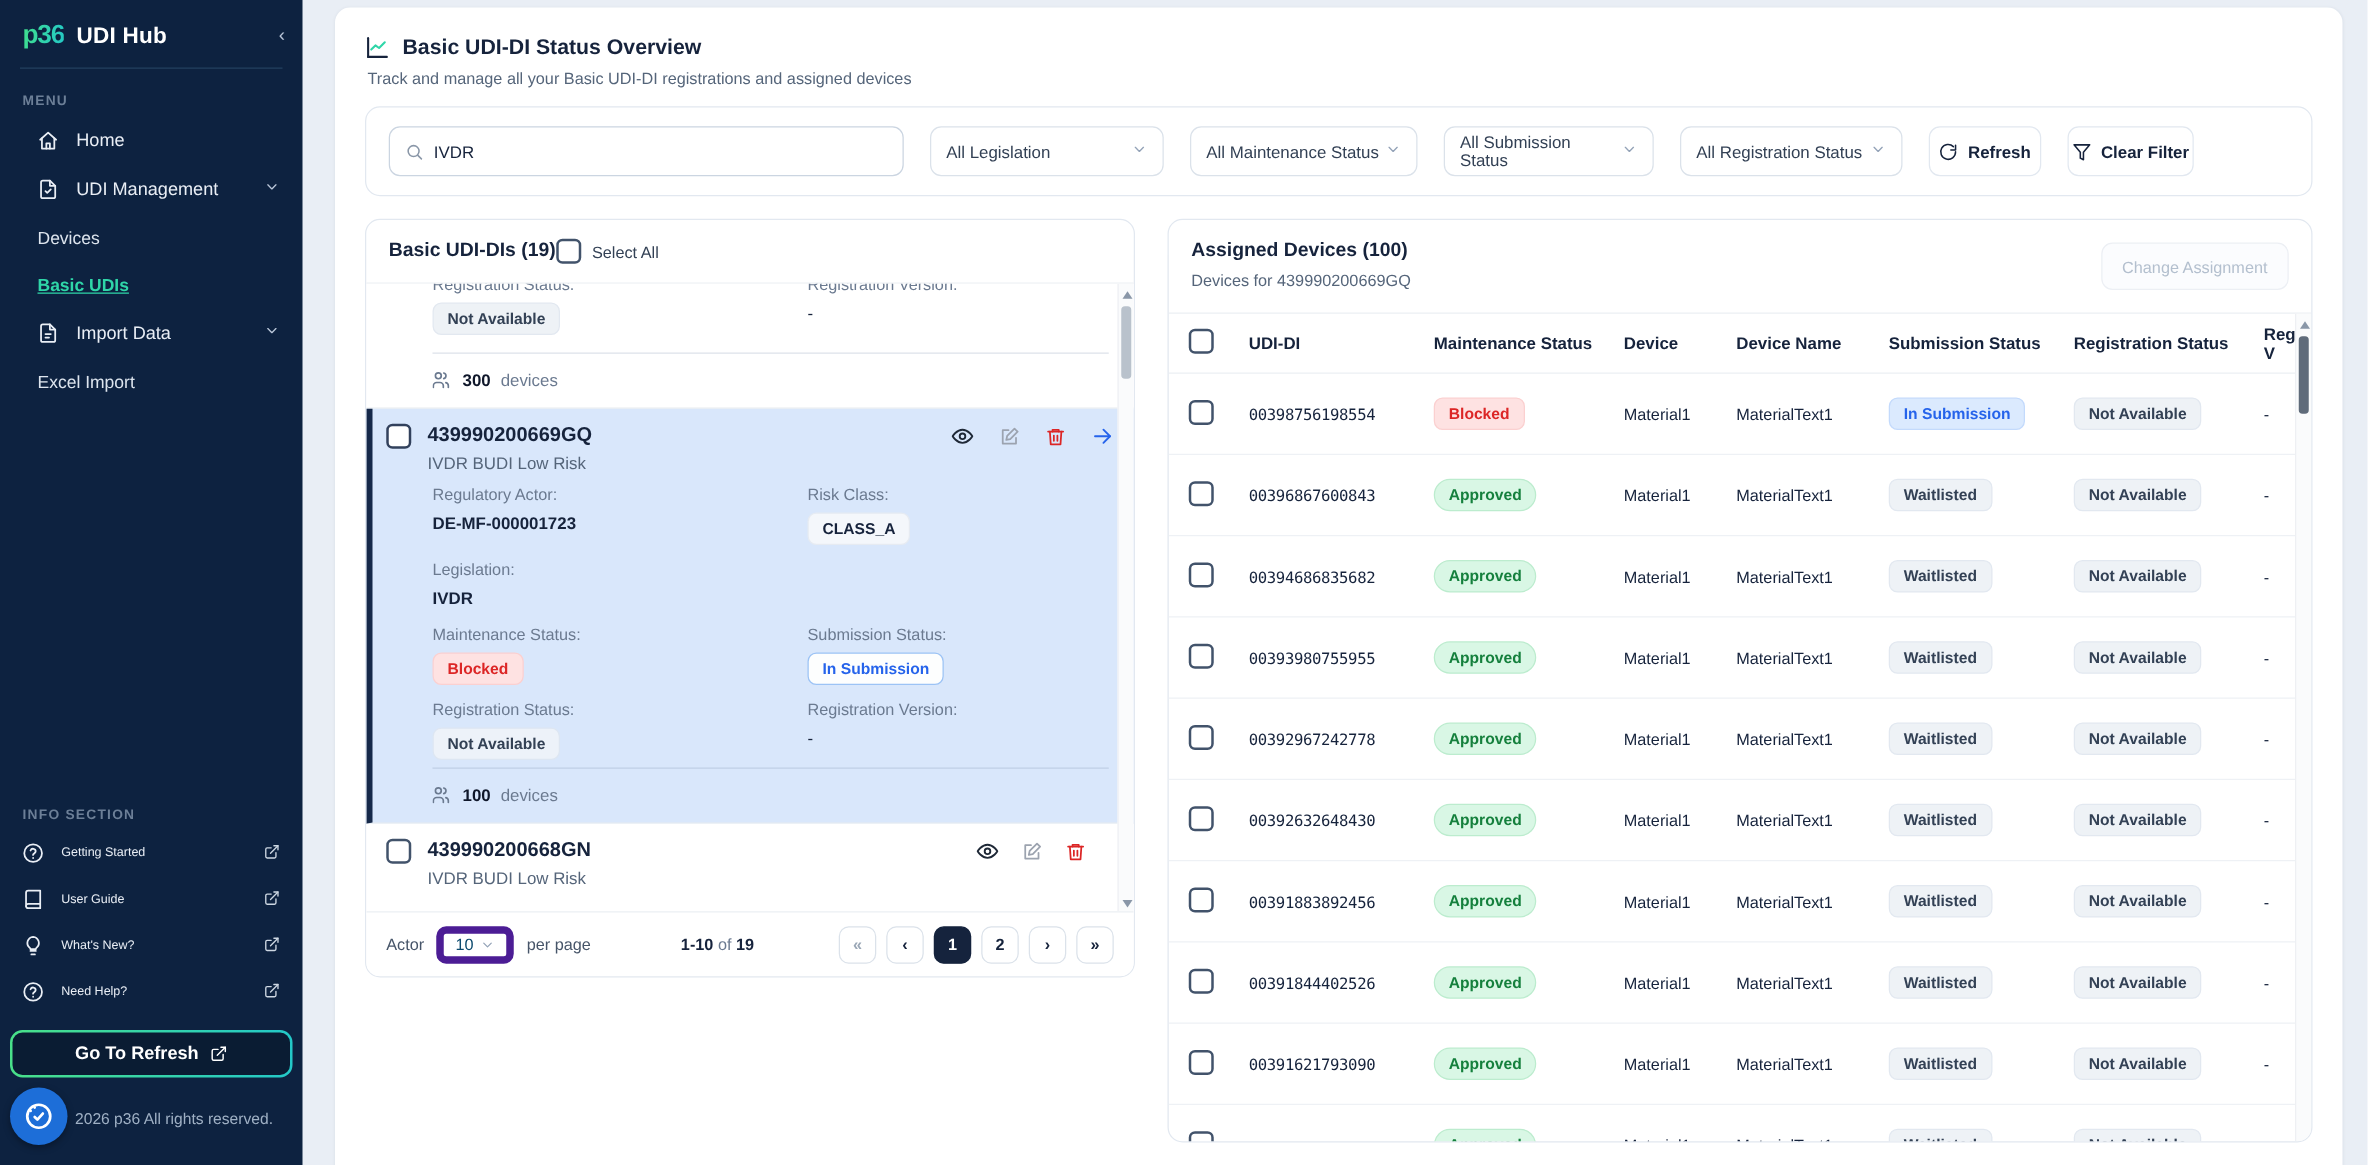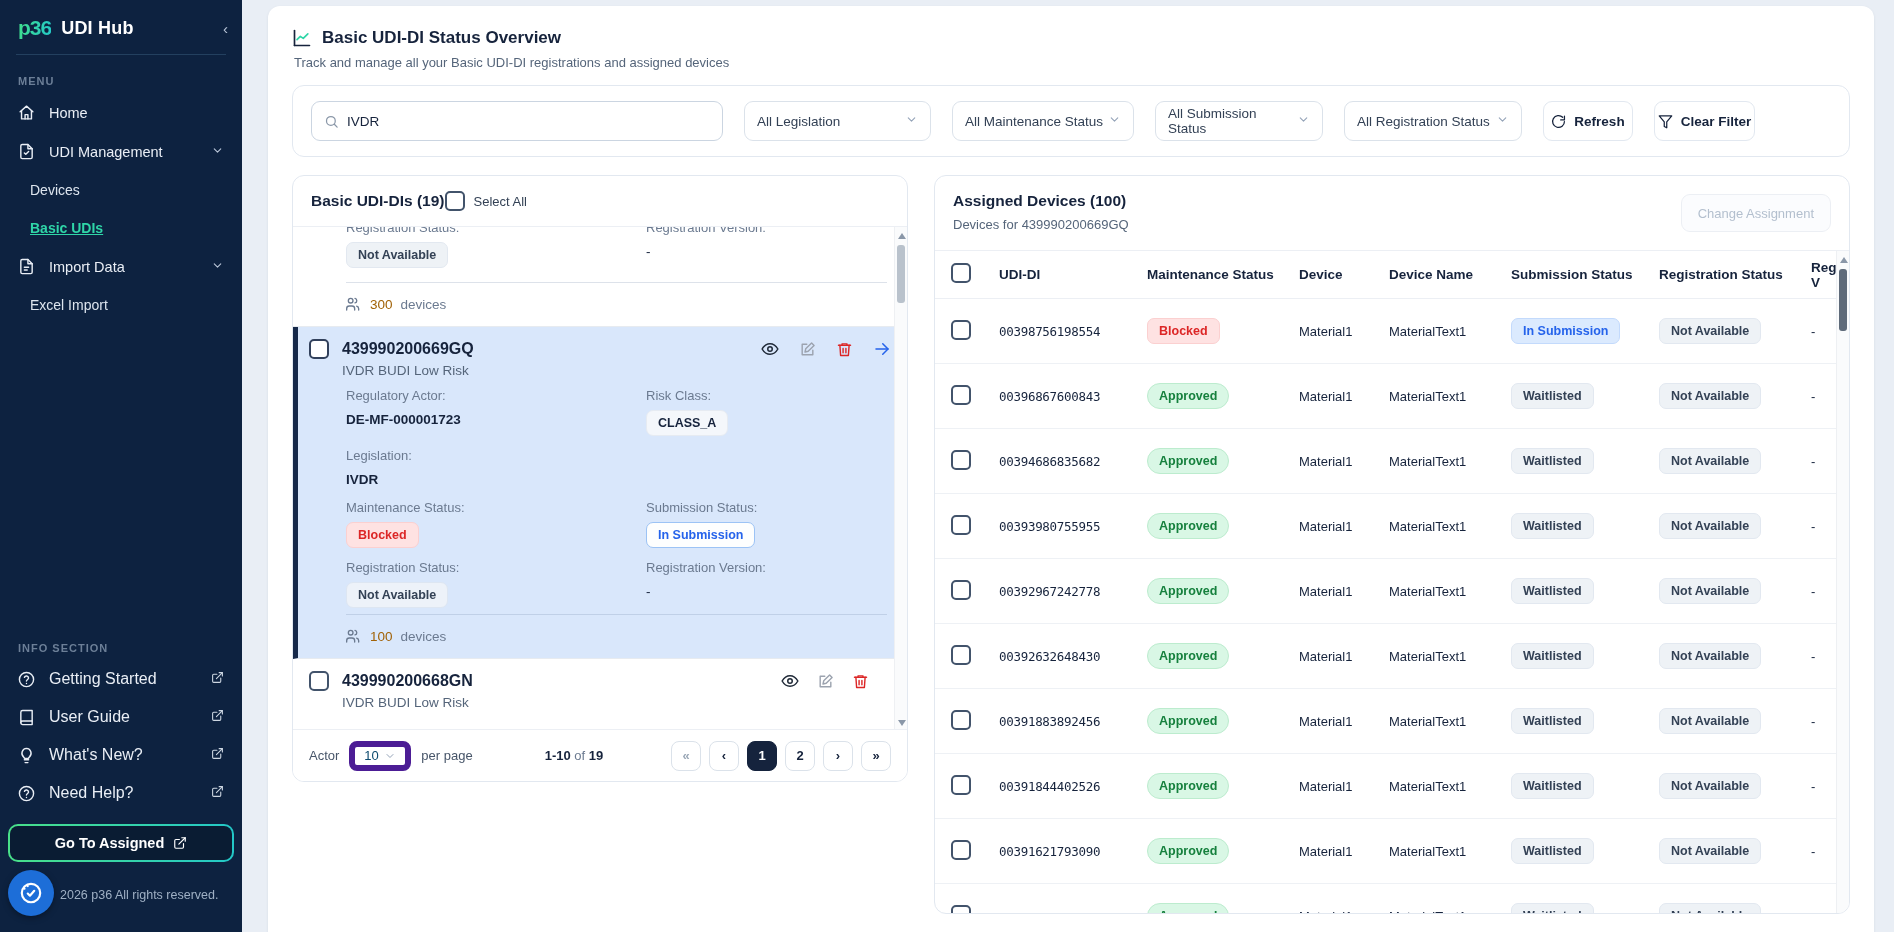--- a/index.html
+++ b/index.html
@@ -8,26 +8,26 @@
   svg.ic { fill:none; stroke:currentColor; stroke-width:2; stroke-linecap:round; stroke-linejoin:round; }
 
   
   .sidebar { width:242px; flex:none; background:#0d2240; color:#e6ebf2; display:flex; flex-direction:column; position:relative; }
   .sb-top { display:flex; align-items:center; gap:10px; padding:16px 14px 14px 18px; }
   .logo-txt { font-size:21px; font-weight:800; background:linear-gradient(100deg,#41e08b,#23c8c8); -webkit-background-clip:text; background-clip:text; color:transparent; letter-spacing:-1px; }
   .app-name { font-size:18px; font-weight:700; color:#fff; letter-spacing:.2px; }
   .collapse { margin-left:auto; color:#b9c6d8; font-size:15px; cursor:pointer; }
   .sb-divider { border-top:1px solid #23405f; margin:0 16px 6px 16px; }
   .sb-label { font-size:11px; font-weight:700; letter-spacing:1px; color:#6c7f97; padding:14px 18px 6px 18px; }
-  .sb-item { display:flex; align-items:center; gap:14px; padding:11px 18px; font-size:14.5px; color:#e9eef5; cursor:pointer; }
+  .sb-item { display:flex; align-items:center; gap:14px; padding:11px 18px; font-size:14.5px; color:#e9eef5; cursor:pointer;margin-left:12px; }
   .sb-item .chev { margin-left:auto; color:#b9c6d8; }
   .sb-sub { display:block; padding:11px 18px 11px 30px; font-size:14px; color:#dde5ee; cursor:pointer; }
   .sb-sub.active { color:#2fd6a8; text-decoration:underline; font-weight:700; }
   .sb-spacer { flex:1; }
-  .info-item { display:flex; align-items:center; gap:14px; padding:10px 18px; font-size:16px; color:#e9eef5; cursor:pointer; }
+  .info-item { display:flex; align-items:center; gap:14px; padding:10px 18px; font-size:10px; color:#e9eef5; cursor:pointer; }
   .info-item .ext { margin-left:auto; color:#cdd7e2; }
   .settings-wrap { margin:12px 8px 6px 8px; padding:2px; border-radius:10px; background:linear-gradient(90deg,#49e089,#23c8c8); cursor:pointer; }
   .settings-btn { background:#0a1c33; border-radius:8px; padding:9px 0; display:flex; align-items:center; justify-content:center; gap:9px; color:#fff; font-size:14.5px; font-weight:600; }
   .sb-footer { position:relative; padding:8px 12px 14px 12px; height:64px; }
   .consent-badge { position:absolute; left:8px; top:2px; width:46px; height:46px; border-radius:50%; background:#1d6ed8; display:flex; align-items:center; justify-content:center; box-shadow:0 2px 6px rgba(0,0,0,.35); cursor:pointer; }
   .copyright { position:absolute; left:60px; top:20px; font-size:12.5px; color:#9fb0c4; }
 
   
   .main { flex:1; padding:6px 61px 0 26px; }
   .content-card { background:#fff; border-radius:12px 12px 0 0; height:926px; padding:22px 24px 0 24px; box-shadow:0 1px 3px rgba(15,35,70,.08); position:relative; overflow:hidden; }
@@ -66,21 +66,21 @@
   .fvalue { font-size:13.5px; color:#16233c; }
   .fvalue.strong { font-weight:700; }
   .badge { display:inline-block; font-size:12.5px; font-weight:600; padding:5px 11px; border-radius:7px; border:1px solid transparent; }
   .b-red   { background:#fee2e2; color:#dc2626; border-color:#fbd0d0; }
   .b-green { background:#d9f7e5; color:#15803d; border-color:#bcecce;border-radius:13px; }
   .b-blue  { background:#dbeafe; color:#2563eb; border-color:#c3dafc; }
   .b-bluehollow { background:#fdfefe; color:#2563eb; border-color:#9cc3f5; }
   .b-gray  { background:#eef2f6; color:#334155; border-color:#e2e8f0; }
   .b-class { background:#f4f7fb; color:#16233c; border-color:#e6ebf2; font-weight:700; }
   .devices-row { display:flex; align-items:center; gap:8px; margin:0 4px 2px 37px; padding-top:13px; border-top:1px solid rgba(120,140,170,.25); color:#6b7a90; font-size:13.5px; }
-  .devices-row .cnt { color:#a16207; font-weight:400; }
+  .devices-row .cnt { color:#0f172a; font-weight:700; }
 
   .pager { position:absolute; left:0; right:0; bottom:0; height:52px; border-top:1px solid #eceff4; display:flex; align-items:center; padding:0 16px; background:#fff; font-size:13px; color:#475569; }
   .pgsel { margin:0 10px; width:62px; height:30px; border:6px solid #4c1d95; border-radius:8px; display:flex; align-items:center; justify-content:space-between; padding:0 9px; color:#0c4a6e; cursor:pointer; }
   .range { margin-left:72px; color:#16233c; font-weight:600; }
   .range .of { color:#6b7a90; font-weight:400; }
   .pbtns { margin-left:auto; display:flex; gap:8px; }
   .pbtn { width:30px; height:30px; border:1px solid #dbe2ea; border-radius:8px; background:#fff; display:flex; align-items:center; justify-content:center; font-size:13px; color:#16233c; cursor:pointer; font-weight:600; }
   .pbtn.dis { color:#9aa7b6; }
   .pbtn.active { background:#15233d; color:#fff; border-color:#15233d; }
 
@@ -203,21 +203,21 @@
     <span>Need Help?</span>
     <span class="ext"><svg class="ic" width="13" height="13" viewBox="0 0 24 24">
           <path d="M18 13v6a2 2 0 0 1-2 2H5a2 2 0 0 1-2-2V8a2 2 0 0 1 2-2h6"></path>
           <path d="M15 3h6v6"></path>
           <path d="M10 14L21 3"></path>
         </svg></span>
   </div>
 
   <div class="settings-wrap">
     <div class="settings-btn">
-      <span>Go To Assigned</span>
+      <span>Go To Refresh</span>
       <svg class="ic" width="14" height="14" viewBox="0 0 24 24">
           <path d="M18 13v6a2 2 0 0 1-2 2H5a2 2 0 0 1-2-2V8a2 2 0 0 1 2-2h6"></path>
           <path d="M15 3h6v6"></path>
           <path d="M10 14L21 3"></path>
         </svg>
     </div>
   </div>
 
   <div class="sb-footer">
     <div class="consent-badge">

